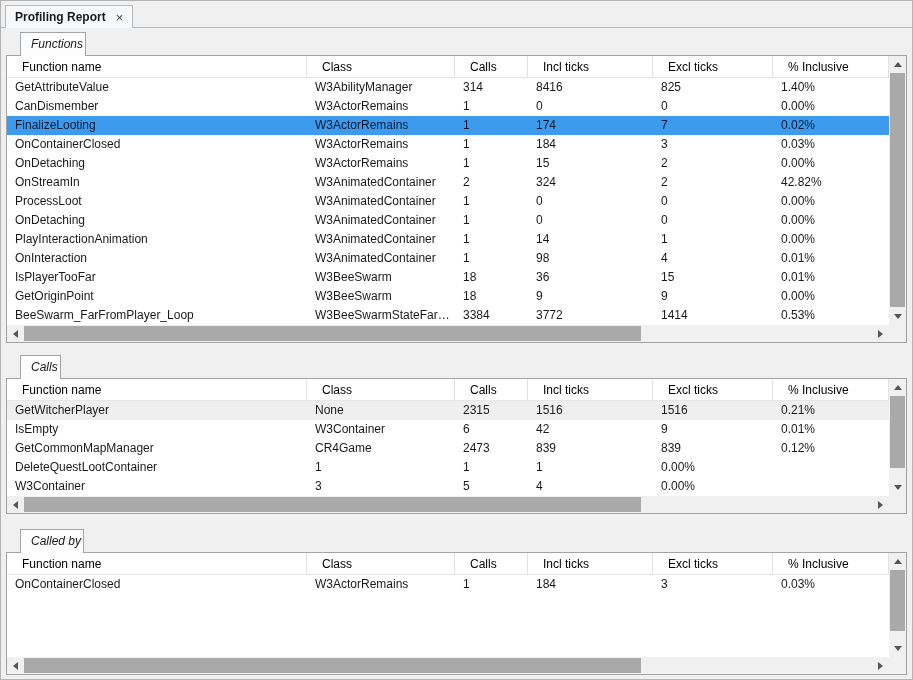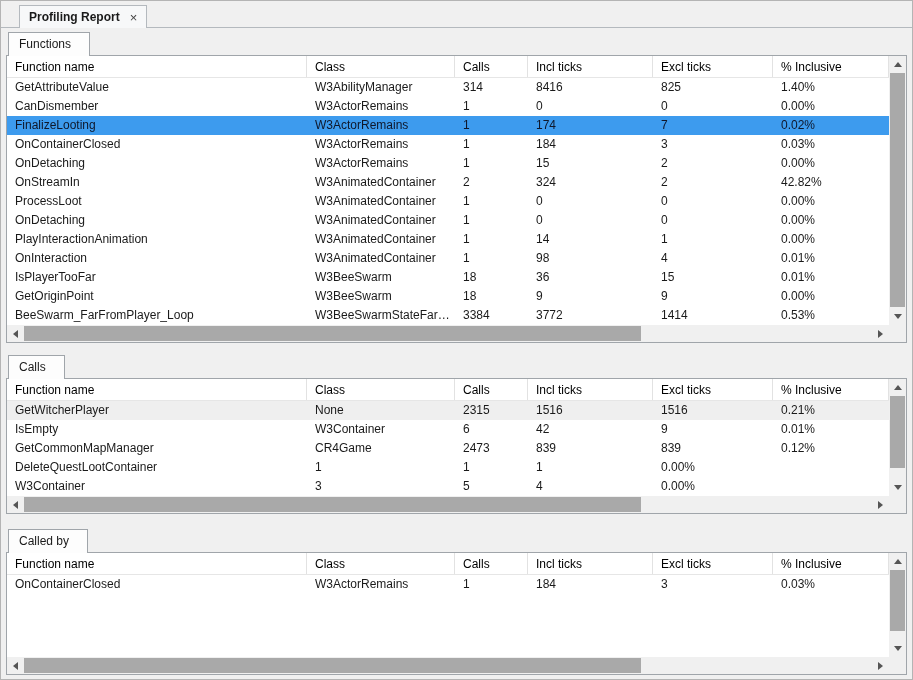--- a/index.html
+++ b/index.html
@@ -12,21 +12,21 @@
   }
   .window {
     width: 913px; height: 680px;
     background: #f0f0f0;
     border: 1px solid #b4b4b4;
   }
 
   
   .doc-tabstrip {
     height: 27px;
-    padding-left: 18px;
+    padding-left: 4px;
     border-bottom: 1px solid #b4b9be;
     display: flex;
     align-items: flex-end;
   }
   .doc-tab {
     height: 23px;
     display: inline-flex;
     align-items: center;
     gap: 10px;
     padding: 0 9px;
@@ -48,24 +48,25 @@
 
   
   .sections { padding: 0 5px; }
   .sec-tab {
     display: inline-block;
     position: relative;
     z-index: 2;
     background: #fdfdfd;
     border: 1px solid #a0a5aa;
     border-bottom: none;
-    padding: 4px 18px 5px 10px;
-    margin-left: 2px;
+    padding: 4px 2px 5px 10px;
+    margin-left: 14px;
     margin-bottom: -1px;
     cursor: default;
+    font-style: italic;
   }
   .sec-tab.t1 { margin-top: 4px; }
   .sec-tab.t2 { margin-top: 12px; }
   .sec-tab.t3 { margin-top: 15px; }
 
   .tablebox {
     border: 1px solid #a0a5aa;
     background: #fff;
     display: grid;
     grid-template-columns: minmax(0,1fr) 17px;
@@ -89,21 +90,21 @@
     height: 22px;
     line-height: 22px;
     border-bottom: 1px solid #e6e6e6;
     color: #000;
   }
   .tcell {
     padding-left: 8px;
     overflow: hidden;
     text-overflow: ellipsis;
   }
-  .hcell { border-right: 1px solid #e2e2e2; }
+  .hcell { border-right: 1px solid #e2e2e2; margin-left: 7px; }
   .trow.selected { background: var(--selection, #3d9bee); color: #0f172a; }
   .trow.shaded   { background: var(--row_highlight, #efefef); }
 
   
   .vscroll {
     position: relative;
     background: #f0f0f0;
     width: 17px;
   }
   .hscroll {

